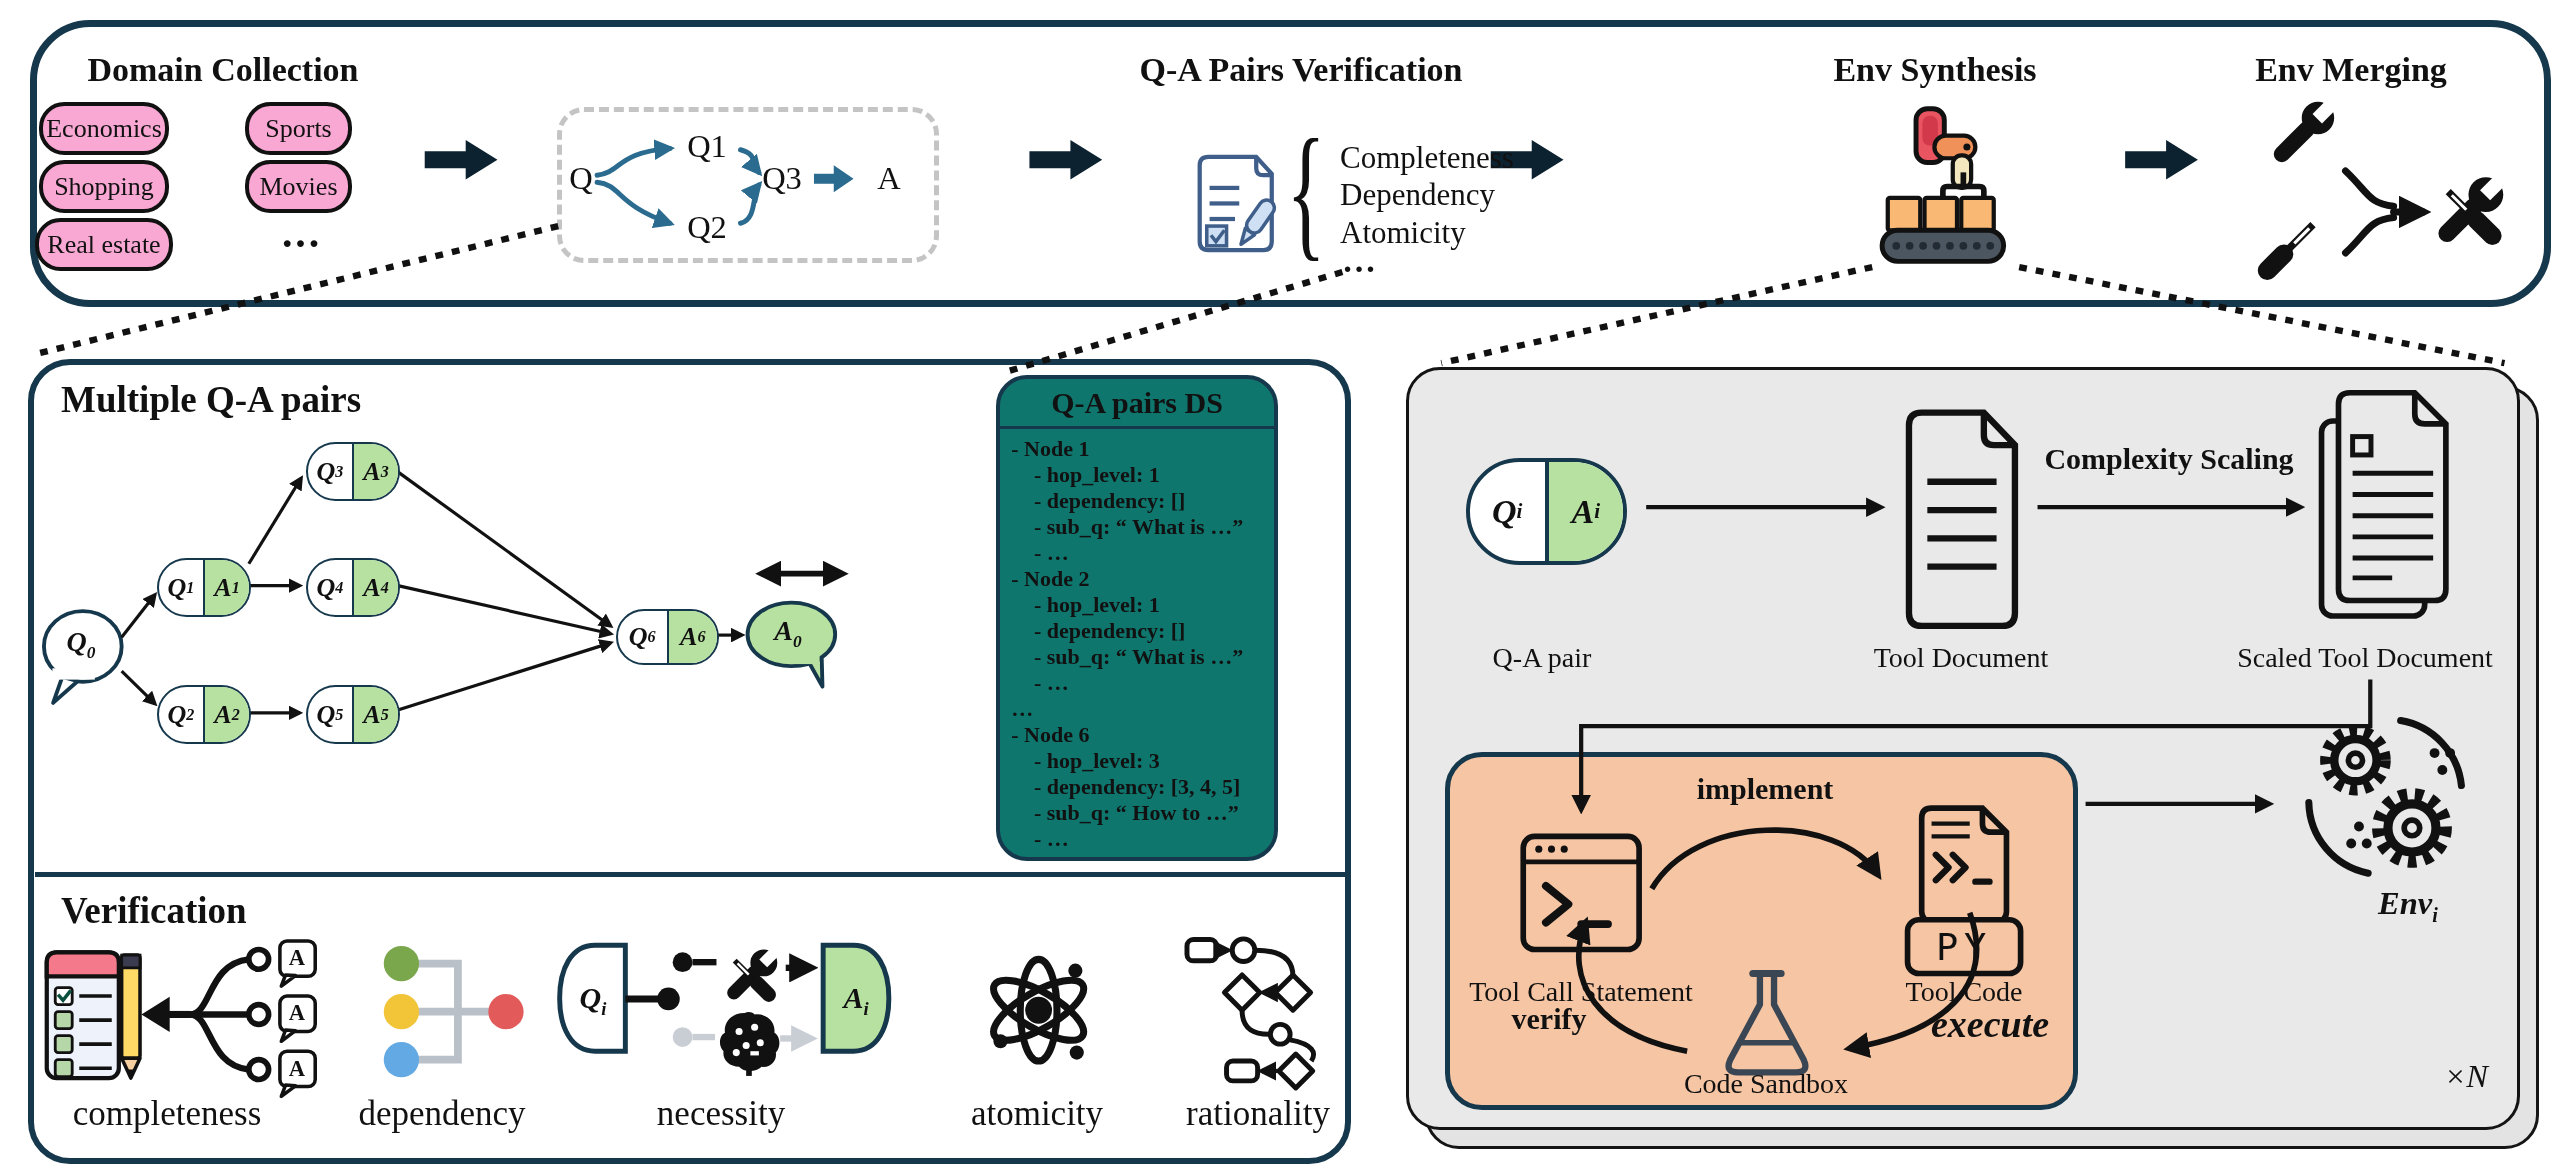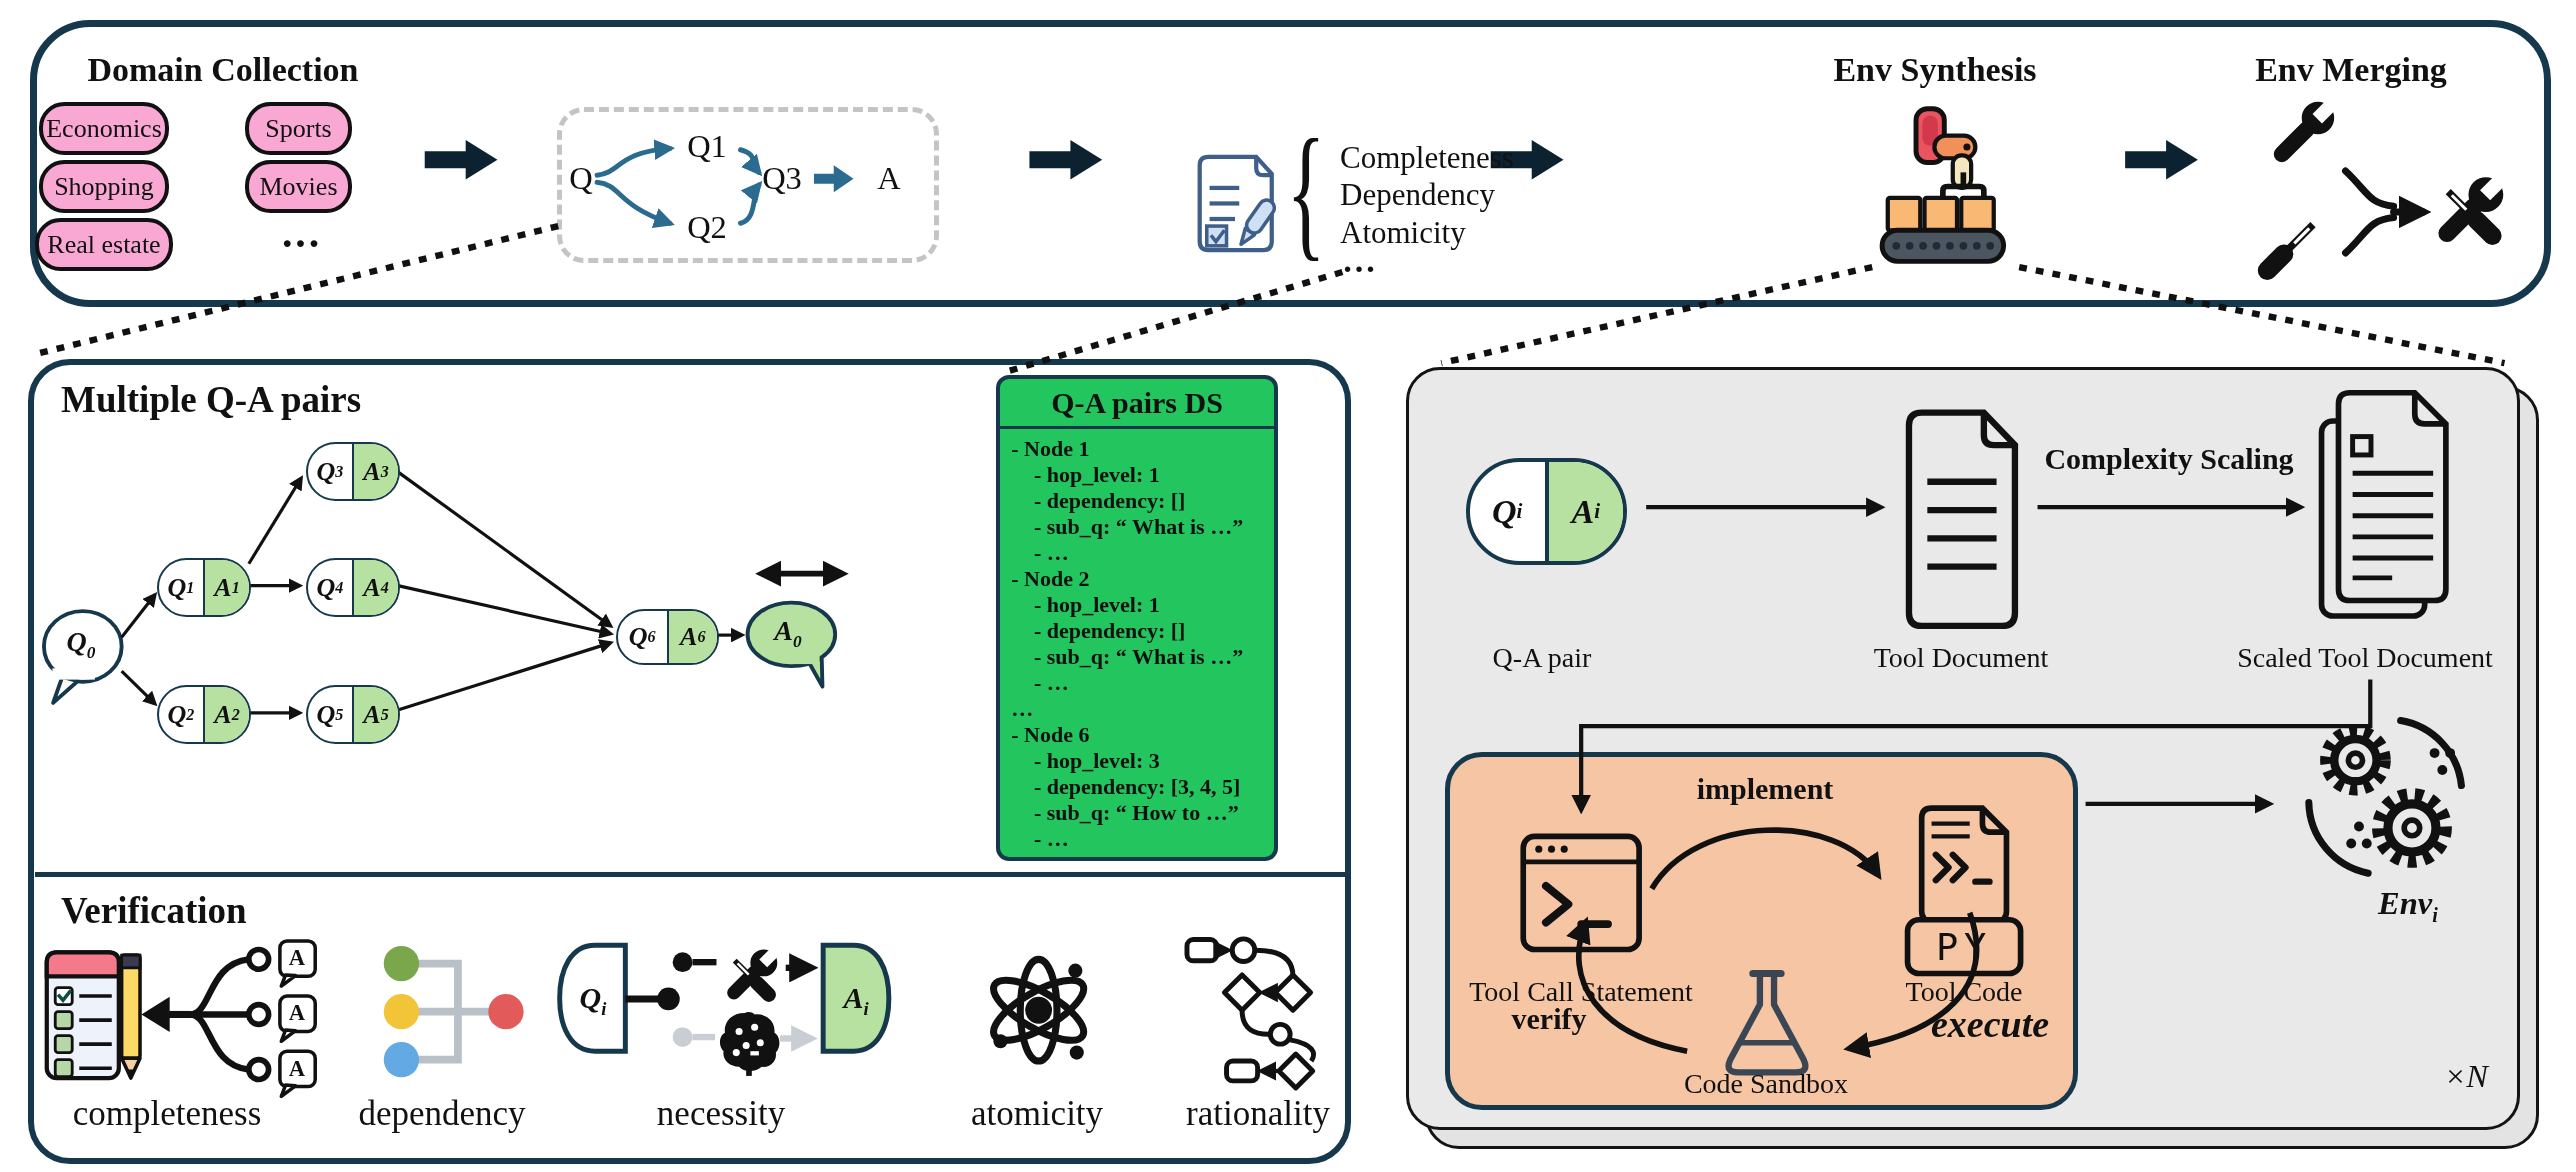--- a/index.html
+++ b/index.html
@@ -12,21 +12,21 @@
   .lbl-l{position:absolute;white-space:nowrap;color:#111;font-family:"Liberation Serif","DejaVu Serif",serif;}
   .b{font-weight:bold;}
   .i{font-style:italic;}
   sub{font-size:0.62em;}
   .dpill{position:absolute;height:45px;border:4.2px solid #111;border-radius:25.4px;display:flex;
          align-items:center;justify-content:center;font-size:26px;background:#f9a8d4;}
   .pill{position:absolute;display:flex;border:2.8px solid #16384c;border-radius:706px;overflow:hidden;background:#fff;}
   .ph{flex:1;display:flex;align-items:center;justify-content:center;font-weight:bold;font-style:italic;font-size:26px;}
   .ph.a{background:#b7e1a1;border-left:2.8px solid #16384c;}
   .bigpill .ph{font-size:34px;}
-  .dsbox{position:absolute;background:#22c55e;border:4.2px solid #16384c;border-radius:13px;}
+  .dsbox{position:absolute;background:#0f766e;border:4.2px solid #16384c;border-radius:31px;}
   .ds-title{text-align:center;font-weight:bold;font-size:30px;padding-top:7px;}
   .ds-rule{border-bottom:3.5px solid #16384c;margin-top:5.7px;}
   .ds-lines{padding:7px 11.3px;font-weight:bold;font-size:22px;line-height:26px;}
   .ds-line.ind{padding-left:22.6px;}
   .obox{position:absolute;background:#f6c5a3;border:5px solid #16384c;border-radius:37px;}
   .gpanel{position:absolute;background:#e9e9e9;border:3.5px solid #141414;border-radius:34px;}
   svg{position:absolute;overflow:visible;}
   .mono{font-family:"DejaVu Sans Mono","Liberation Mono",monospace;}
 </style>
 </head>
@@ -407,20 +407,21 @@
   <div class="dpill" style="left:245px;top:160px;width:99px;">Movies</div>
   <div class="dpill" style="left:35px;top:218px;width:130px;">Real estate</div>
   <div class="lbl b" style="left:302px;top:209px;font-size:42px;letter-spacing:2.8px;">...</div>
 
   <div class="lbl" style="left:581px;top:160px;font-size:32.5px;">Q</div>
   <div class="lbl" style="left:707px;top:128px;font-size:32.5px;">Q1</div>
   <div class="lbl" style="left:707px;top:209px;font-size:32.5px;">Q2</div>
   <div class="lbl" style="left:782px;top:160px;font-size:32.5px;">Q3</div>
   <div class="lbl" style="left:889px;top:160px;font-size:32.5px;">A</div>
 
+  <div class="lbl b" style="left:1301px;top:51px;font-size:34px;">Q-A Pairs Verification</div>
   <div class="lbl" style="left:1306px;top:131px;font-size:148px;line-height:120px;transform:translateX(-50%) scaleX(.55);">{</div>
   <div class="lbl-l" style="left:1340px;top:140px;font-size:31px;">Completeness</div>
   <div class="lbl-l" style="left:1340px;top:177px;font-size:31px;">Dependency</div>
   <div class="lbl-l" style="left:1340px;top:215px;font-size:31px;">Atomicity</div>
   <div class="lbl-l b" style="left:1342px;top:242px;font-size:34px;">…</div>
 
   <div class="lbl b" style="left:1935px;top:51px;font-size:34px;">Env Synthesis</div>
   <div class="lbl b" style="left:2351px;top:51px;font-size:34px;">Env Merging</div>
 
   <div class="lbl-l b" style="left:61px;top:378px;font-size:37px;">Multiple Q-A pairs</div>

